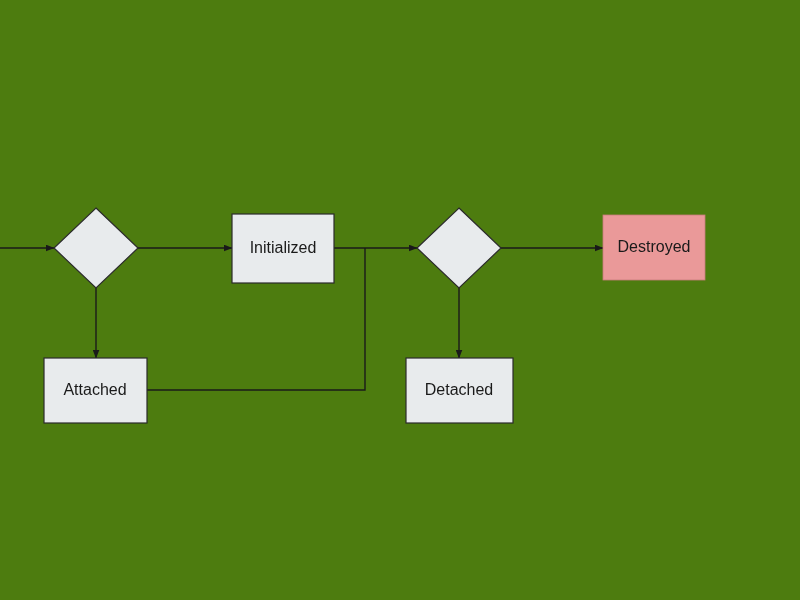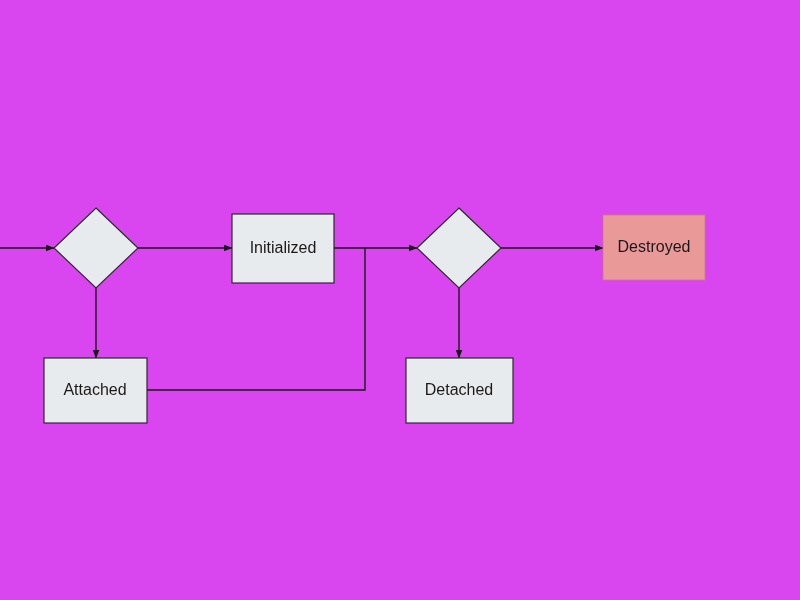--- a/index.html
+++ b/index.html
@@ -11,21 +11,21 @@
   body {
     width: 800px;
     height: 600px;
     overflow: hidden;
     font-family: "Liberation Sans", "DejaVu Sans", sans-serif;
   }
   #canvas {
     position: relative;
     width: 800px;
     height: 600px;
-    background: #d946ef;
+    background: #4d7c0f;
   }
   #canvas svg {
     position: absolute;
     top: 0;
     left: 0;
     width: 800px;
     height: 600px;
     display: block;
   }
   .node-label {

